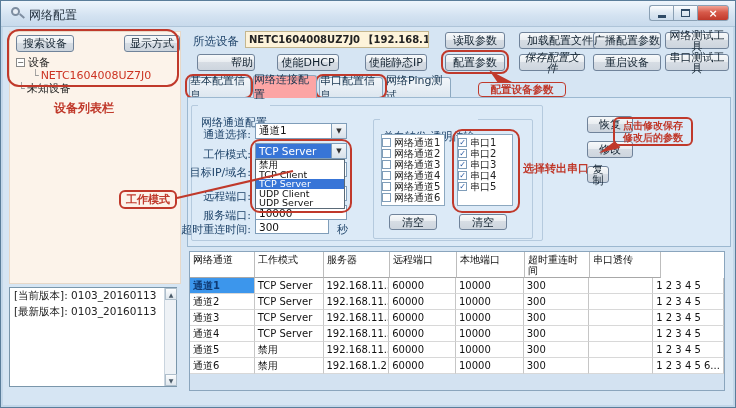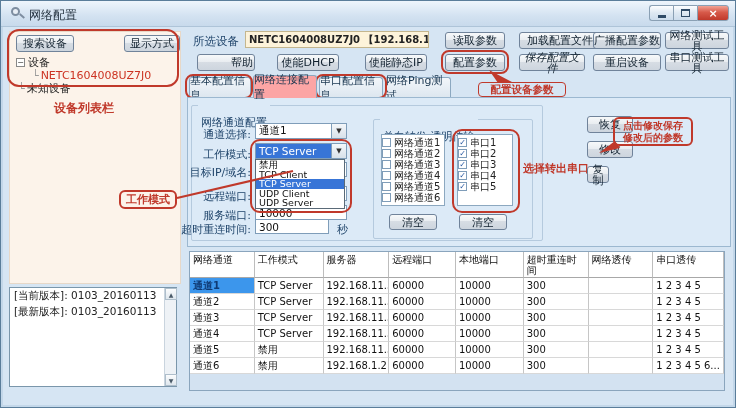--- a/index.html
+++ b/index.html
@@ -284,21 +284,20 @@
   </div>
 
   <div class="grid">
     <div class="g-row g-head" id="grid-head">
         <div class="g-cell" style="width: 65px;">网络通道</div>
         <div class="g-cell" style="width: 69px;">工作模式</div>
         <div class="g-cell" style="width: 66px;">服务器</div>
         <div class="g-cell" style="width: 67px;">远程端口</div>
         <div class="g-cell" style="width: 68px;">本地端口</div>
         <div class="g-cell" style="width: 65px;">超时重连时间</div>
-        <div class="g-cell" style="width: 65px;">网络透传</div>
         <div class="g-cell" style="width: 71px;">串口透传</div>
       </div>
     <div class="g-body" id="grid-body">
         <div class="g-row">
           <div class="g-cell selcell" style="width: 65px;">通道1</div>
           <div class="g-cell" style="width: 69px;">TCP Server</div>
           <div class="g-cell" style="width: 66px;">192.168.11.31</div>
           <div class="g-cell" style="width: 67px;">60000</div>
           <div class="g-cell" style="width: 68px;">10000</div>
           <div class="g-cell" style="width: 65px;">300</div>

